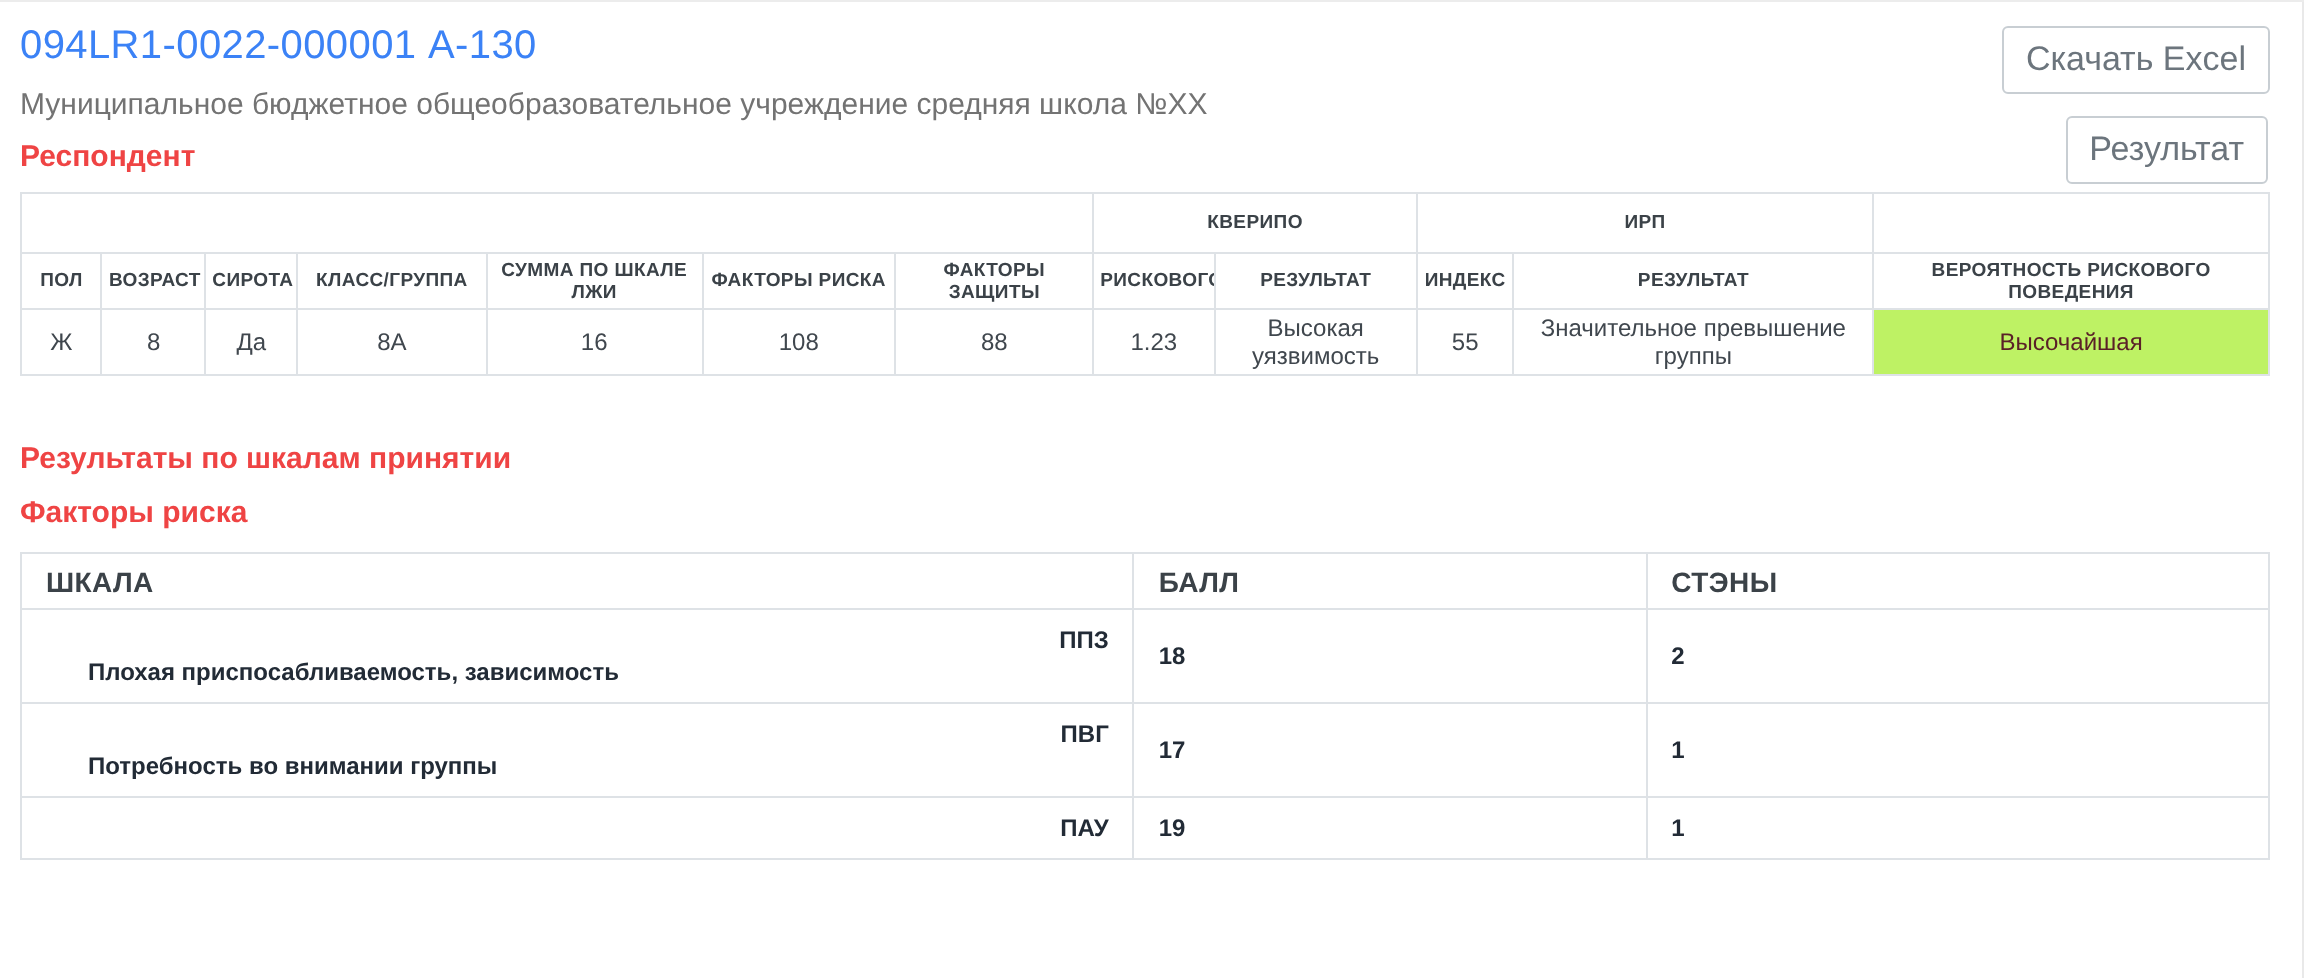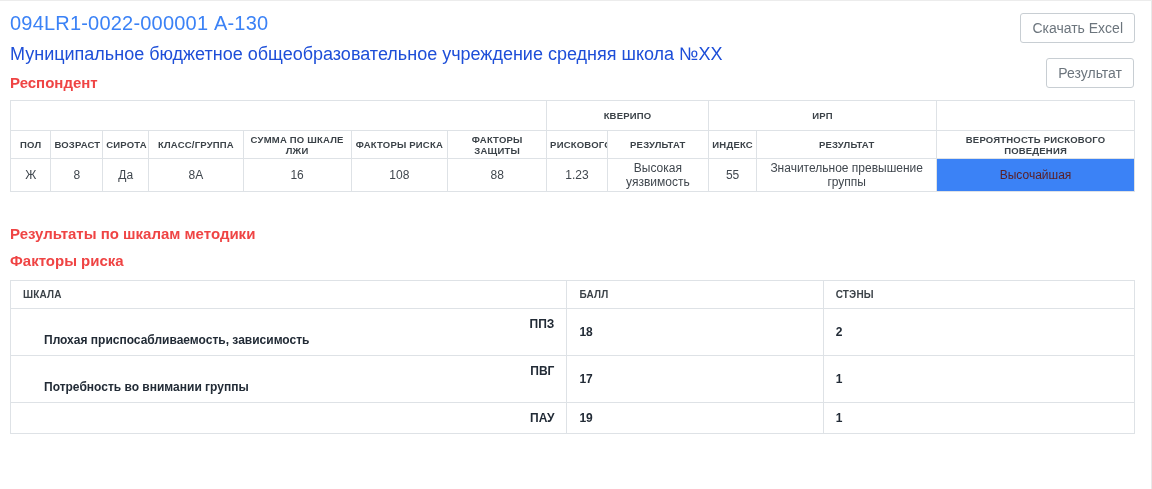--- a/index.html
+++ b/index.html
@@ -23,37 +23,37 @@
   }
 
   
   .page-title {
     margin-top: 11px;
     font-size: 20px; font-weight: 400;
     color: #3b82f6; letter-spacing: .2px;
   }
   .page-subtitle {
     margin-top: 9px;
-    font-size: 18px; font-weight: 400;
-    color: #1d4ed8;
+    font-size: 15px; font-weight: 400;
+    color: #737373;
   }
   .meta-block { margin-top: 10px; }
   .meta-line {
     font-size: 10px; font-weight: 700;
     color: #7e93a9; line-height: 13px;
   }
 
   .top-actions button {
     position: absolute;
     background: #fff;
     border: 1px solid #c8ced3;
     border-radius: 3px;
     color: #6c757d;
     font-family: "Liberation Sans", sans-serif;
-    font-size: 14px;
+    font-size: 17px;
     padding: 6px 11px;
     cursor: pointer;
   }
   .btn-excel  { top: 12px; right: 17px; }
   .btn-result { top: 57px; right: 18px; }
 
   .btn-correction {
     display: inline-block;
     margin-top: 17px;
     background: #e95562;
@@ -94,27 +94,27 @@
   .tbl-respondent .group-row th,
   .tbl-respondent .group-row td { height: 30px; }
   .tbl-respondent td {
     font-size: 12px; font-weight: 400;
     color: #40474e;
     text-align: center;
     padding: 2px 4px;
     height: 30px;
   }
   td.danger-cell {
-    background: #3b82f6;
+    background: #bef264;
     color: #5a2027;
   }
 
   .tbl-scales { margin-top: 11px; }
   .tbl-scales th {
-    font-size: 10px; font-weight: 700;
+    font-size: 14px; font-weight: 700;
     color: #3b4248; letter-spacing: .2px;
     text-align: left;
     padding: 2px 12px;
     height: 28px;
   }
   .tbl-scales td {
     font-size: 12px; font-weight: 700;
     color: #222b36;
     text-align: left;
     vertical-align: middle;
@@ -198,21 +198,21 @@
         <td>88</td>
         <td>1.23</td>
         <td>Высокая уязвимость</td>
         <td>55</td>
         <td>Значительное превышение группы</td>
         <td class="danger-cell">Высочайшая</td>
       </tr>
     </tbody>
   </table>
 
-  <div class="section-title st-results">Результаты по шкалам методики</div>
+  <div class="section-title st-results">Результаты по шкалам принятии</div>
 
   <div class="section-title st-risk">Факторы риска</div>
 
   <table class="tbl-scales">
     <colgroup>
         <col class="s1">
         <col class="s2">
         <col class="s3">
       </colgroup>
     <thead>

